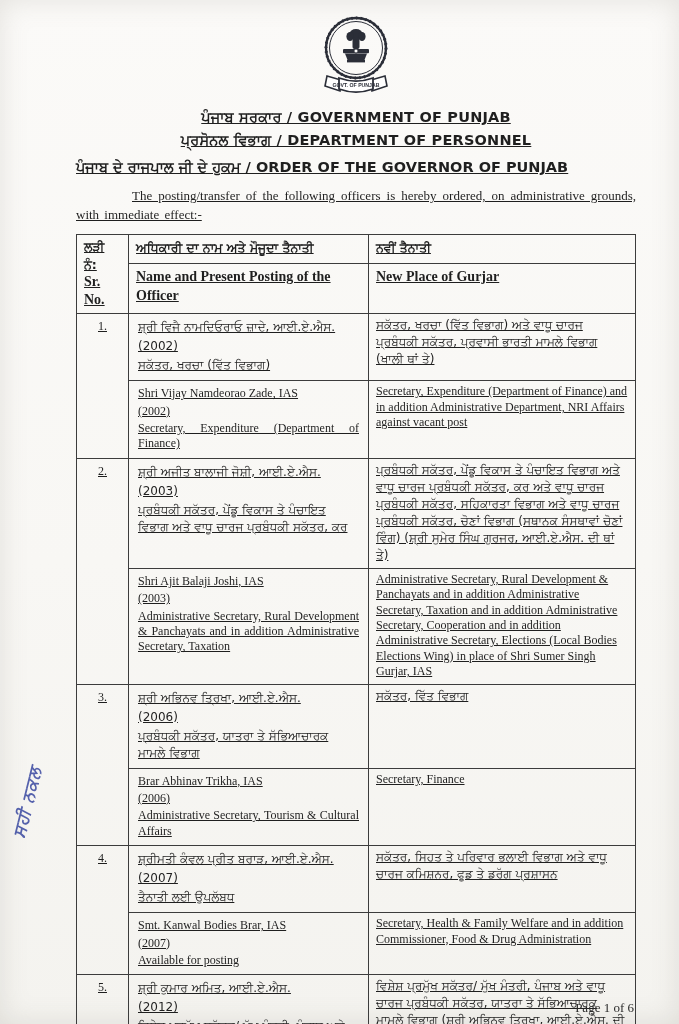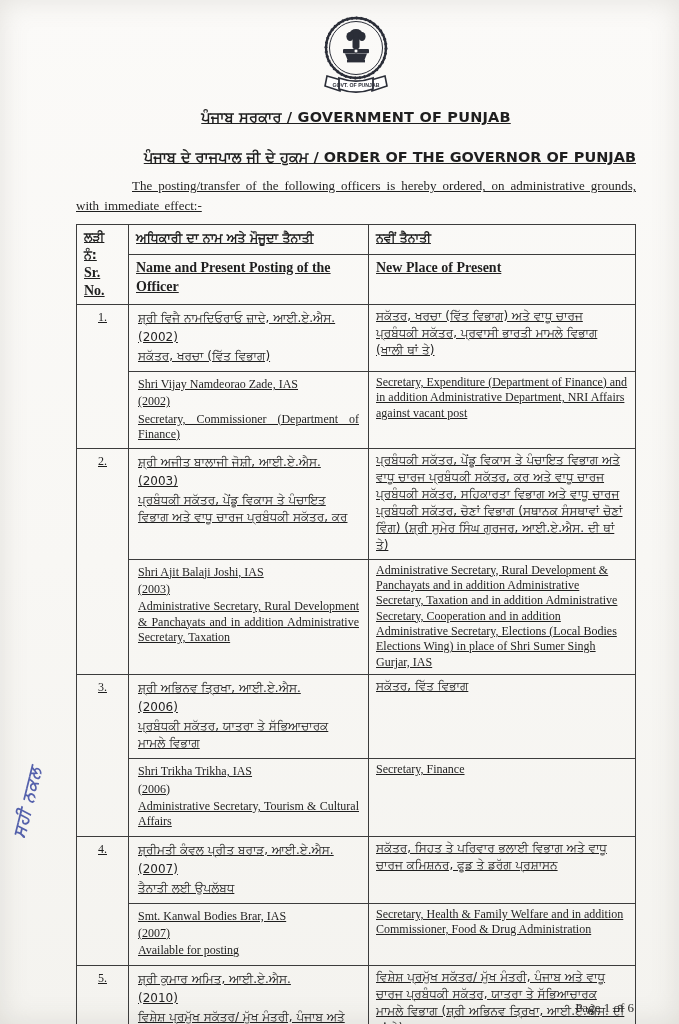--- a/index.html
+++ b/index.html
@@ -17,22 +17,22 @@
     box-shadow: inset 0 0 28px rgba(120,115,105,.18);
   }
   .content { position: absolute; left: 76px; right: 43px; top: 10px; text-decoration: underline; }
 
   
   .emblem-wrap { text-align: center; margin: 4px 0 6px 0; }
   .titles { text-align: center; line-height: 1.62; }
   .t-line { font-weight: bold; font-size: 14.5px; letter-spacing: .2px;
             font-family: "DejaVu Sans","Liberation Serif",sans-serif; }
   .order-title {
-    font-weight: bold; font-size: 14.5px; text-align: right;
-    text-decoration: underline; margin-top: 20px;
+    font-weight: bold; font-size: 14.5px; text-align: left;
+    text-decoration: underline; margin-top: 6px;
     font-family: "DejaVu Sans","Liberation Serif",sans-serif;
   }
 
   
   .intro { margin-top: 10px; }
   .intro p { margin: 0; }
   .intro .pa {
     font-family: "DejaVu Sans", sans-serif;
     font-size: 13px; line-height: 1.55; text-indent: 62px;
     text-align: justify;
@@ -117,20 +117,21 @@
           <path d="M10 62 L24 66 L23 77 L8 72 Z" fill="#ffffff" stroke="#2b2e38" stroke-width="1.6"></path>
           <path d="M68 62 L54 66 L55 77 L70 72 Z" fill="#ffffff" stroke="#2b2e38" stroke-width="1.6"></path>
           <path d="M22 64 C33 68 45 68 56 64 L56 75 C45 79 33 79 22 75 Z" fill="#ffffff" stroke="#2b2e38" stroke-width="1.8"></path>
           <text x="39" y="73" text-anchor="middle" font-size="5.2" font-weight="bold" font-family="Liberation Sans, sans-serif" fill="#2b2e38">GOVT. OF PUNJAB</text>
         </g>
       </svg>
     </div>
 
     <div class="titles">
       <div class="t-line">ਪੰਜਾਬ ਸਰਕਾਰ / GOVERNMENT OF PUNJAB</div>
+      <div class="t-line">ਪ੍ਰਸੋਨਲ ਵਿਭਾਗ / DEPARTMENT OF PERSONNEL</div>
     </div>
 
     <div class="order-title">ਪੰਜਾਬ ਦੇ ਰਾਜਪਾਲ ਜੀ ਦੇ ਹੁਕਮ / ORDER OF THE GOVERNOR OF PUNJAB</div>
 
     <div class="intro">
       <p class="en">The posting/transfer of the following officers is hereby ordered, on administrative grounds, with immediate effect:-</p>
     </div>
 
     <table class="order-table">
       <colgroup>
@@ -143,37 +144,37 @@
         <tr class="hdr">
           <td class="sr-head" rowspan="2">
             <div class="pa-text">ਲੜੀ ਨੰ:</div>
             <div class="en-text">Sr. No.</div>
           </td>
           <th><span class="pa-text">ਅਧਿਕਾਰੀ ਦਾ ਨਾਮ ਅਤੇ ਮੌਜੂਦਾ ਤੈਨਾਤੀ</span></th>
           <th><span class="pa-text">ਨਵੀਂ ਤੈਨਾਤੀ</span></th>
         </tr>
         <tr class="hdr sub-en">
           <th><span class="en-text">Name and Present Posting of the Officer</span></th>
-          <th><span class="en-text">New Place of Present</span></th>
+          <th><span class="en-text">New Place of Gurjar</span></th>
         </tr>
 
         <tr>
           <td class="sr-cell" rowspan="2">1.</td>
           <td class="pa-text">
             <div class="cell-line">ਸ਼੍ਰੀ ਵਿਜੈ ਨਾਮਦਿਓਰਾਓ ਜ਼ਾਦੇ, ਆਈ.ਏ.ਐਸ.</div>
             <div class="cell-line">(2002)</div>
             <div class="cell-line">ਸਕੱਤਰ, ਖਰਚਾ (ਵਿੱਤ ਵਿਭਾਗ)</div>
           </td>
           <td class="pa-text">ਸਕੱਤਰ, ਖਰਚਾ (ਵਿੱਤ ਵਿਭਾਗ) ਅਤੇ ਵਾਧੂ ਚਾਰਜ ਪ੍ਰਬੰਧਕੀ ਸਕੱਤਰ, ਪ੍ਰਵਾਸੀ ਭਾਰਤੀ ਮਾਮਲੇ ਵਿਭਾਗ (ਖਾਲੀ ਥਾਂ ਤੇ)</td>
         </tr>
         <tr class="sub-en">
           <td class="en-text">
             <div class="cell-line">Shri Vijay Namdeorao Zade, IAS</div>
             <div class="cell-line">(2002)</div>
-            <div class="cell-line justify">Secretary, Commissioner (Department of Finance)</div>
+            <div class="cell-line justify">Secretary, Expenditure (Department of Finance)</div>
           </td>
           <td class="en-text justify">Secretary, Expenditure (Department of Finance) and in addition Administrative Department, NRI Affairs against vacant post</td>
         </tr>
 
         <tr>
           <td class="sr-cell" rowspan="2">2.</td>
           <td class="pa-text">
             <div class="cell-line">ਸ਼੍ਰੀ ਅਜੀਤ ਬਾਲਾਜੀ ਜੋਸ਼ੀ, ਆਈ.ਏ.ਐਸ.</div>
             <div class="cell-line">(2003)</div>
             <div class="cell-line">ਪ੍ਰਬੰਧਕੀ ਸਕੱਤਰ, ਪੇਂਡੂ ਵਿਕਾਸ ਤੇ ਪੰਚਾਇਤ ਵਿਭਾਗ ਅਤੇ ਵਾਧੂ ਚਾਰਜ ਪ੍ਰਬੰਧਕੀ ਸਕੱਤਰ, ਕਰ</div>
@@ -193,21 +194,21 @@
           <td class="sr-cell" rowspan="2">3.</td>
           <td class="pa-text">
             <div class="cell-line">ਸ਼੍ਰੀ ਅਭਿਨਵ ਤ੍ਰਿਖਾ, ਆਈ.ਏ.ਐਸ.</div>
             <div class="cell-line">(2006)</div>
             <div class="cell-line">ਪ੍ਰਬੰਧਕੀ ਸਕੱਤਰ, ਯਾਤਰਾ ਤੇ ਸੱਭਿਆਚਾਰਕ ਮਾਮਲੇ ਵਿਭਾਗ</div>
           </td>
           <td class="pa-text">ਸਕੱਤਰ, ਵਿੱਤ ਵਿਭਾਗ</td>
         </tr>
         <tr class="sub-en">
           <td class="en-text">
-            <div class="cell-line">Shri Trikha Trikha, IAS</div>
+            <div class="cell-line">Brar Abhinav Trikha, IAS</div>
             <div class="cell-line">(2006)</div>
             <div class="cell-line justify">Administrative Secretary, Tourism &amp; Cultural Affairs</div>
           </td>
           <td class="en-text justify">Secretary, Finance</td>
         </tr>
 
         <tr>
           <td class="sr-cell" rowspan="2">4.</td>
           <td class="pa-text">
             <div class="cell-line">ਸ਼੍ਰੀਮਤੀ ਕੰਵਲ ਪ੍ਰੀਤ ਬਰਾੜ, ਆਈ.ਏ.ਐਸ.</div>
@@ -222,21 +223,21 @@
             <div class="cell-line">(2007)</div>
             <div class="cell-line justify">Available for posting</div>
           </td>
           <td class="en-text justify">Secretary, Health &amp; Family Welfare and in addition Commissioner, Food &amp; Drug Administration</td>
         </tr>
 
         <tr>
           <td class="sr-cell">5.</td>
           <td class="pa-text">
             <div class="cell-line">ਸ਼੍ਰੀ ਕੁਮਾਰ ਅਮਿਤ, ਆਈ.ਏ.ਐਸ.</div>
-            <div class="cell-line">(2010)</div>
+            <div class="cell-line">(2012)</div>
             <div class="cell-line">ਵਿਸ਼ੇਸ਼ ਪ੍ਰਮੁੱਖ ਸਕੱਤਰ/ ਮੁੱਖ ਮੰਤਰੀ, ਪੰਜਾਬ ਅਤੇ ਵਾਧੂ ਚਾਰਜ ਮੈਨੇਜਿੰਗ ਡਾਇਰੈਕਟਰ, ਮਾਰਕਫੈੱਡ</div>
           </td>
           <td class="pa-text">ਵਿਸ਼ੇਸ਼ ਪ੍ਰਮੁੱਖ ਸਕੱਤਰ/ ਮੁੱਖ ਮੰਤਰੀ, ਪੰਜਾਬ ਅਤੇ ਵਾਧੂ ਚਾਰਜ ਪ੍ਰਬੰਧਕੀ ਸਕੱਤਰ, ਯਾਤਰਾ ਤੇ ਸੱਭਿਆਚਾਰਕ ਮਾਮਲੇ ਵਿਭਾਗ (ਸ਼੍ਰੀ ਅਭਿਨਵ ਤ੍ਰਿਖਾ, ਆਈ.ਏ.ਐਸ. ਦੀ ਥਾਂ ਤੇ)</td>
         </tr>
       </tbody>
     </table>
 
   </div>
 
   <div class="margin-note">ਸਹੀ ਨਕਲ</div>

